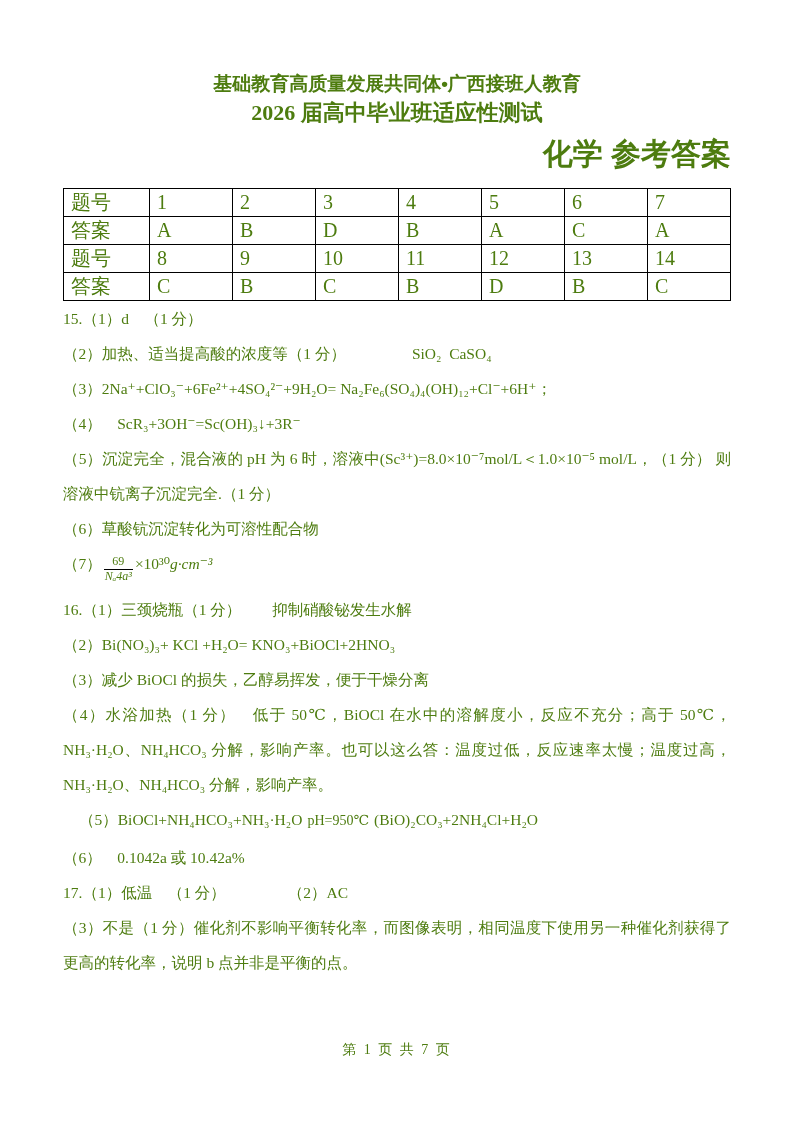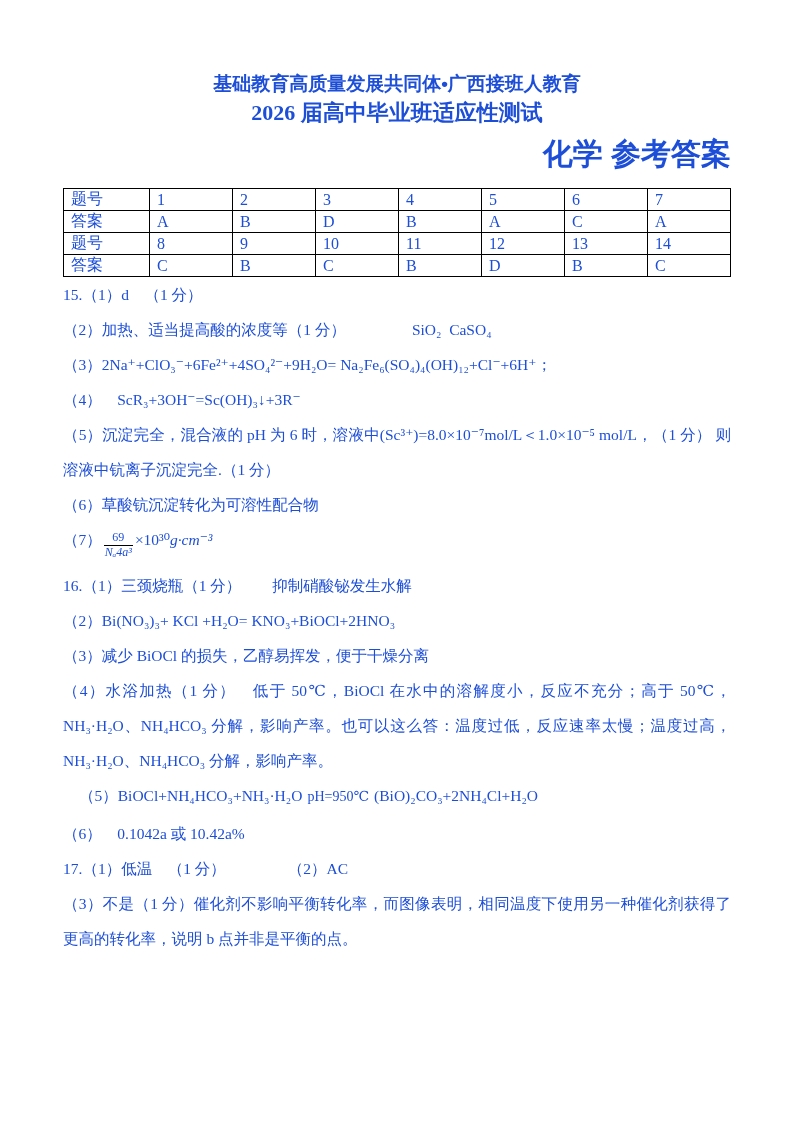--- a/index.html
+++ b/index.html
@@ -1,38 +1,38 @@
 <!DOCTYPE html>
 <html><head>
 <meta charset="utf-8">
 <style>
   * { box-sizing: border-box; }
   html,body { margin:0; padding:0; background:#888; }
   .page {
-    width:794px; height:1123px; margin:0 auto; background:#ffffff; color:#1d4ed8;
+    width:794px; height:1123px; margin:0 auto; background:#ffffff; color:#4d7c0f;
     font-family:"Liberation Serif","DejaVu Serif",serif;
     position:relative; overflow:hidden;
   }
   .content { padding:72px 63px 0 63px; }
 
   .org-line {
     text-align:center; font-size:19px; font-weight:bold; line-height:24px;
     font-family:"Liberation Sans","DejaVu Sans",sans-serif;
   }
   .exam-line {
     text-align:center; font-size:22px; font-weight:bold; line-height:34px; 
   }
   .doc-title {
     text-align:right; font-size:30px; font-weight:bold; line-height:44px; margin-top:2px;
     font-family:"Liberation Sans","DejaVu Sans",sans-serif;
   }
 
   table.answers {
     width:668px; border-collapse:collapse; table-layout:fixed; margin-top:12px;
-    font-size:16px;
+    font-size:20px;
   }
   table.answers td {
     border:1px solid #000; height:22px; padding:0 0 0 7px; vertical-align:middle;
   }
   table.answers col.first { width:86px; }
 
   .section-heading {
     font-size:17px; font-weight:bold; line-height:28px; margin-top:8px;
     font-family:"Liberation Sans","DejaVu Sans",sans-serif;
   }
@@ -144,13 +144,14 @@
     <p class="para">（3）减少 BiOCl 的损失，乙醇易挥发，便于干燥分离</p>
     <p class="para">（4）水浴加热（1 分）　低于 50℃，BiOCl 在水中的溶解度小，反应不充分；高于 50℃，NH₃·H₂O、NH₄HCO₃ 分解，影响产率。也可以这么答：温度过低，反应速率太慢；温度过高，NH₃·H₂O、NH₄HCO₃ 分解，影响产率。</p>
     <p class="para eq-para"><span>（5）</span><span>BiOCl+NH₄HCO₃+NH₃·H₂O</span><span class="cond"><span>pH=9</span><span class="dline"></span><span>50℃</span></span><span>(BiO)₂CO₃+2NH₄Cl+H₂O</span></p>
     <p class="para">（6）　0.1042a 或 10.42a%</p>
 
     <p class="para">17.（1）低温　（1 分）　　　　（2）AC</p>
     <p class="para">（3）不是（1 分）催化剂不影响平衡转化率，而图像表明，相同温度下使用另一种催化剂获得了更高的转化率，说明 b 点并非是平衡的点。</p>
 
   </div>
 
+  <div class="footer">第 1 页 共 7 页</div>
 </div>
 
 </body></html>

